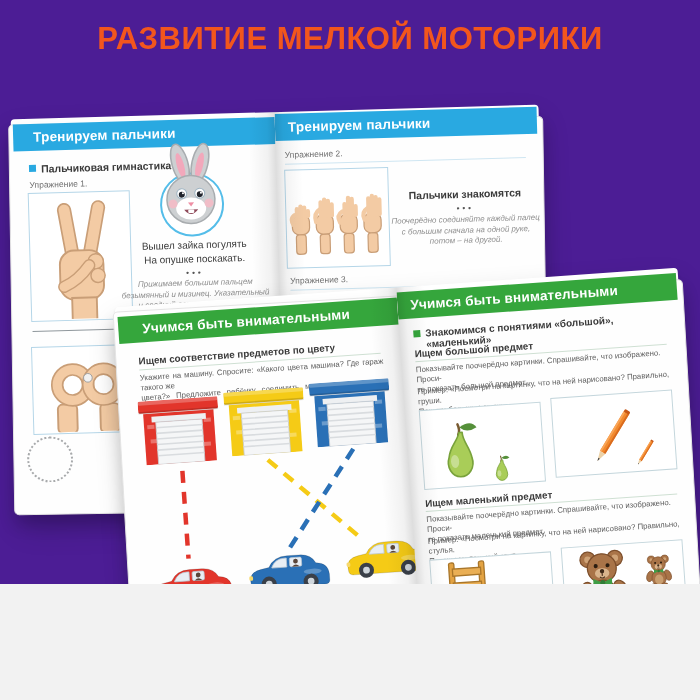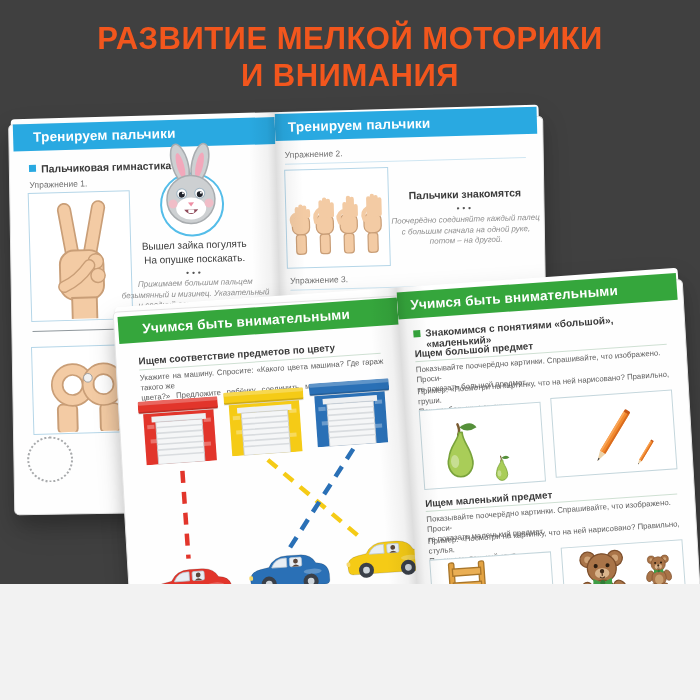--- a/index.html
+++ b/index.html
@@ -1,17 +1,17 @@
 <!DOCTYPE html>
 <html style="--orange: #F2561D; --blue: #29A9E1; --green: #35A63C; --red: #E2352B; --yellow: #F5CB16; --blue2: #2A70B6; --skin: #F3CBA4; --skin_out: #C99E77; --pear: #A9CD58; --pear_out: #78A23B; --leaf: #55903A; --pencil: #F28A2E; --wood: #E3A343; --wood_out: #A9762A; --bear: #A97448; --bear_out: #7D4F2C; --bow: #3F9E46; --rabbit: #CDD0D2;"><head>
 <meta charset="utf-8">
 <style>
   html,body{margin:0;padding:0;}
   body{font-family:"Liberation Sans",sans-serif;background:#f2f2f2;}
-  .stage{position:relative;width:700px;height:584px;overflow:hidden;background:#404040;}
+  .stage{position:relative;width:700px;height:584px;overflow:hidden;background:#4c1d95;}
 
   
   .title{position:absolute;left:0;top:20px;width:700px;text-align:center;
          font-weight:bold;font-size:31px;line-height:37px;color:var(--orange);letter-spacing:.5px;}
 
   
   .spread{position:absolute;background:#fff;border-radius:4px;
           box-shadow:0 2px 3px rgba(0,0,0,.10),0 16px 30px rgba(0,0,0,.20);}
   .spread::after{content:"";position:absolute;z-index:-1;left:-5px;right:-2px;top:8px;bottom:-7px;
           background:#fefefe;border:1px solid #e4e4e4;border-radius:5px;transform:rotate(.7deg);
@@ -199,21 +199,20 @@
       <path d="M21 68 q7 9 14 0 z" fill="#8f4a5a"></path>
       <rect x="25" y="68" width="6" height="3.5" rx="1" fill="#ffffff"></rect>
     </g>
   </defs>
 </svg>
 
 <div class="stage">
 
   <div class="title">
     <div>РАЗВИТИЕ МЕЛКОЙ МОТОРИКИ</div>
-    <div>И ВНИМАНИЯ</div>
   </div>
 
   <div class="spread spread-top">
 
     <div class="page page-left">
       <div class="hdr hdr-blue" style="left:2px;right:0;top:5px;padding-left:20px;">
         <span>Тренируем пальчики</span>
       </div>
       <div class="sec-row" style="left:17px;top:44px;">
         <span class="bullet b-blue"></span>

